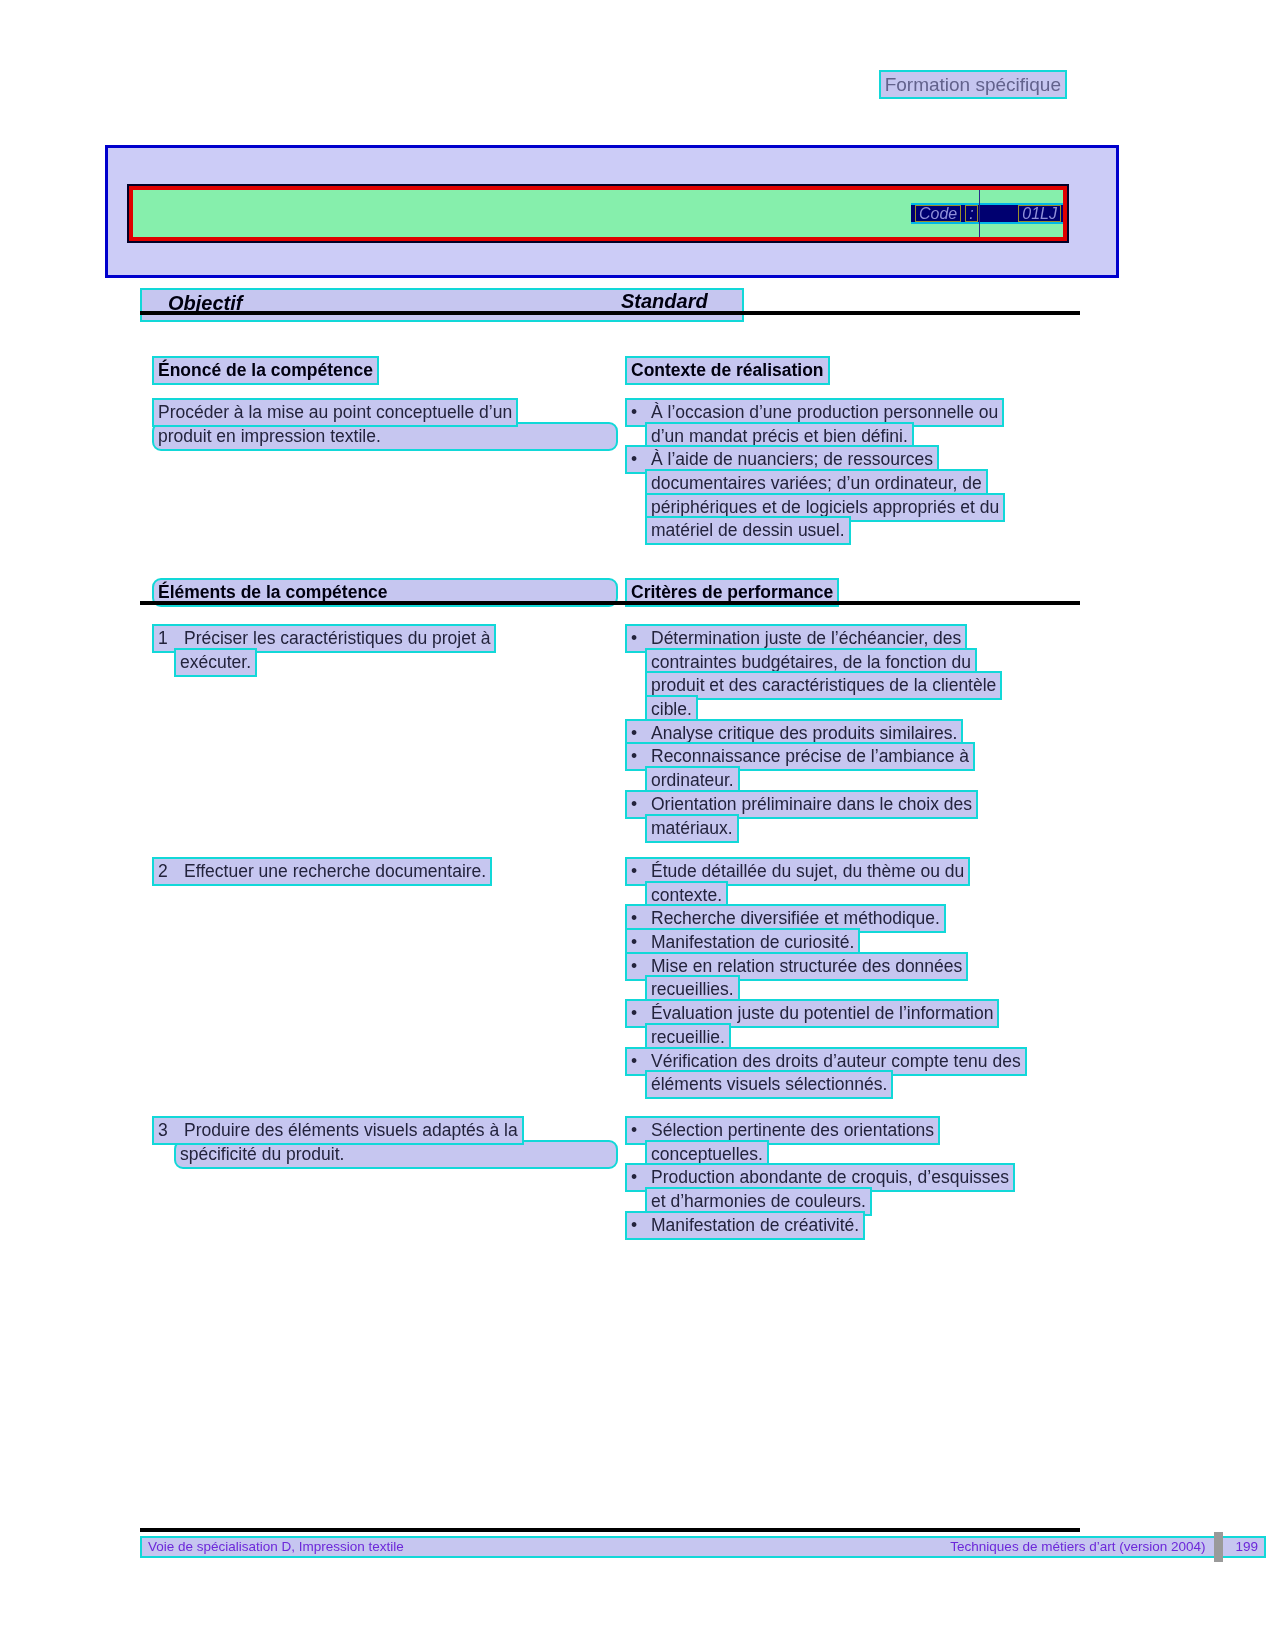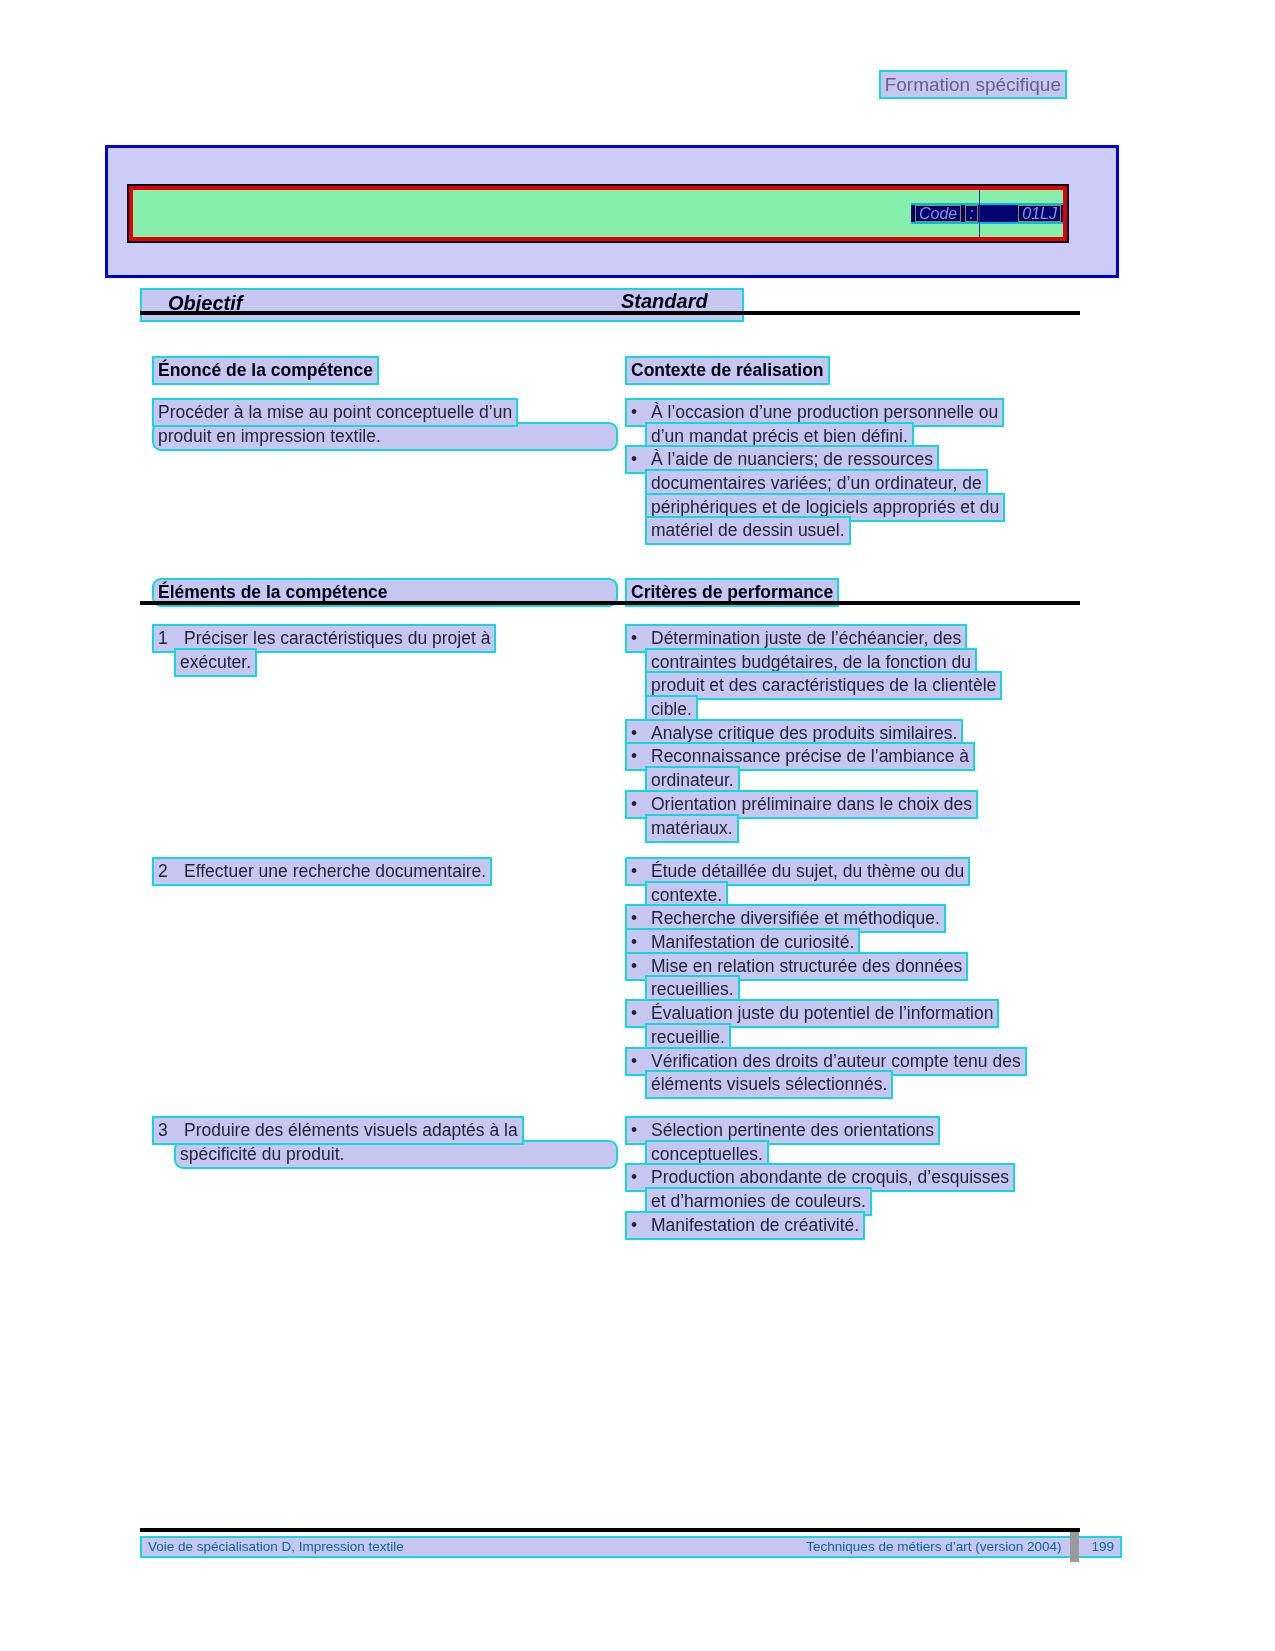--- a/index.html
+++ b/index.html
@@ -42,22 +42,22 @@
   .ind-n{margin-left:22px;}
 
   
   .obj-row{position:absolute;left:0;top:288px;}
   .obj-strip{position:relative;width:592px;height:24px;font-size:20px;line-height:21px;
              font-weight:bold;font-style:italic;color:#000010;}
   .obj-word{margin-left:22px;}
   .std-word{position:absolute;left:479px;top:1px;}
 
   
-  .footer-strip{position:absolute;left:0;top:1536px;width:982px;box-sizing:border-box;
-                display:flex;align-items:flex-end;font-size:13.5px;color:#0369a1;
+  .footer-strip{position:absolute;left:0;top:1536px;width:1126px;box-sizing:border-box;
+                display:flex;align-items:flex-end;font-size:13.5px;color:#6d28d9;
                 padding:1px 4px 1px 6px;line-height:16px;}
   .footer-right{margin-left:auto;}
   .gray-bar{width:9px;height:30px;background:#9a9a9a;margin:-7px 12px -7px 9px;flex:none;}
   .page-num{margin-right:2px;}
 </style>
 </head>
 <body>
 
 <div id="page">
 

